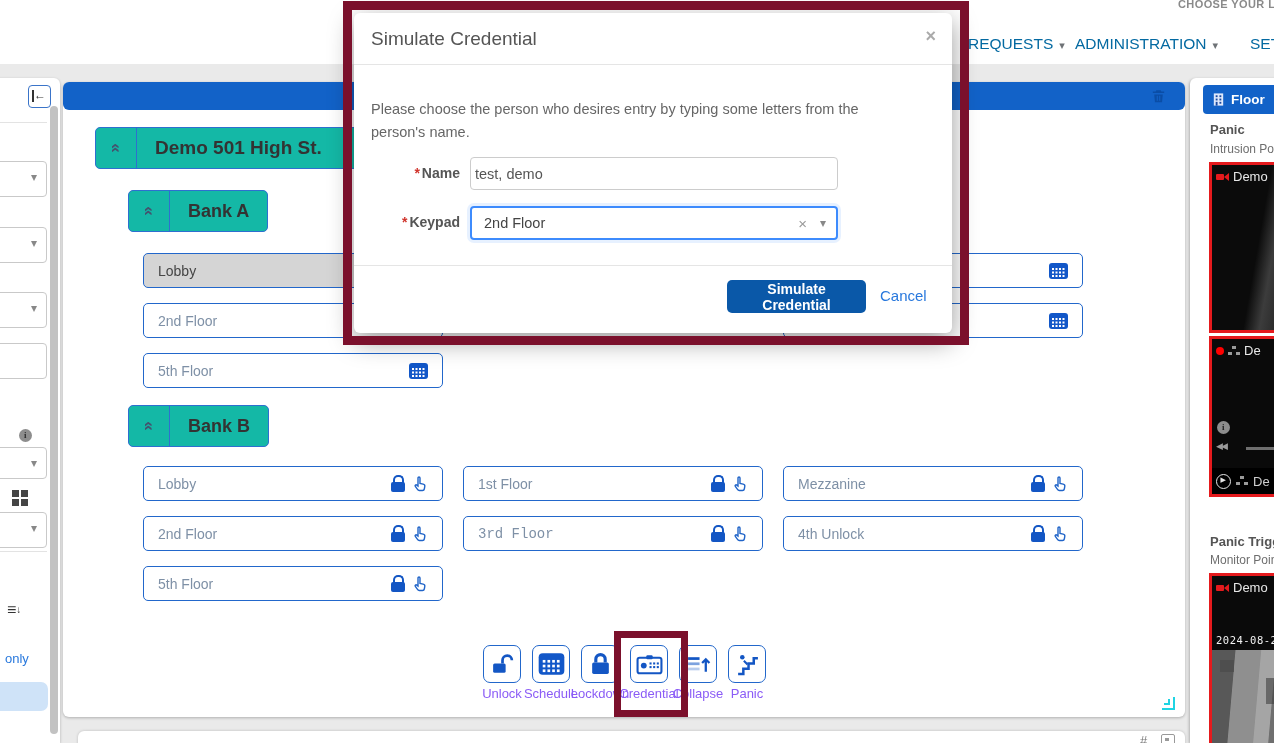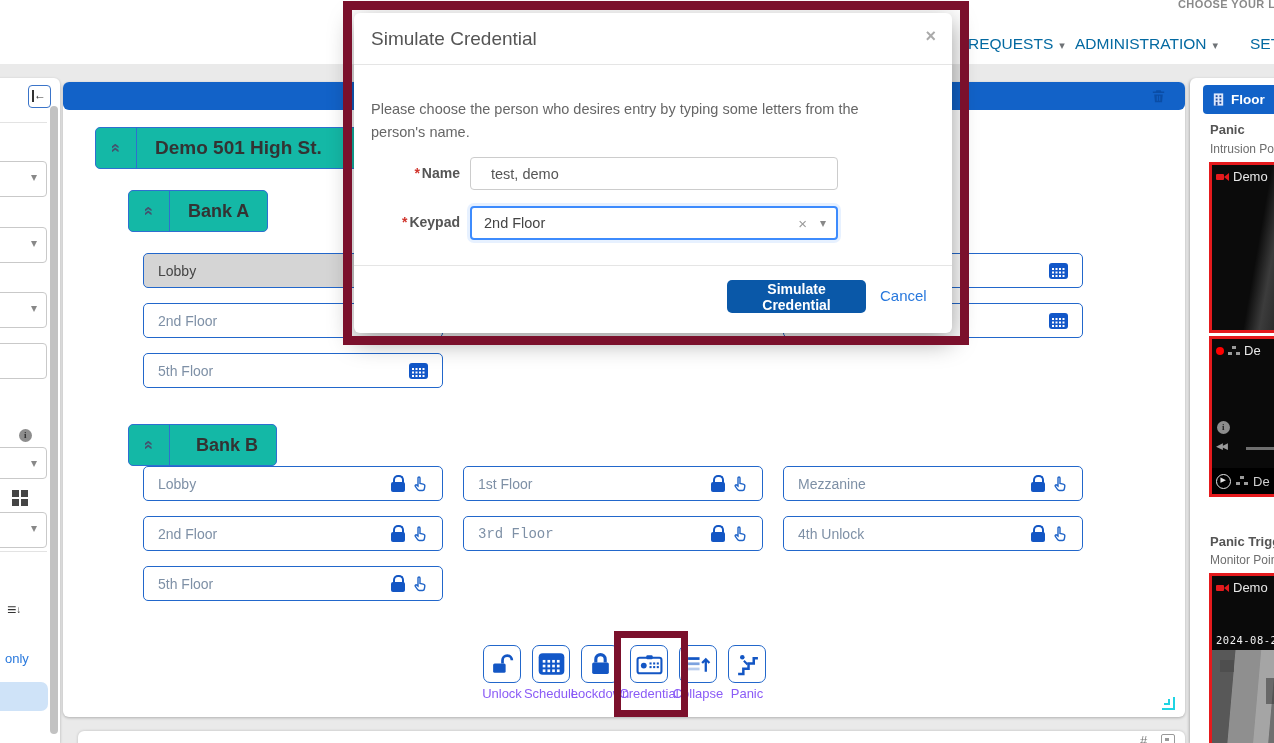--- a/index.html
+++ b/index.html
@@ -131,21 +131,21 @@
   
   .modal{position:absolute;left:354px;top:13px;width:598px;height:320px;background:#fff;border-radius:6px;
     box-shadow:0 8px 26px rgba(0,0,0,.4);z-index:20;}
   .modal-header{position:absolute;left:0;top:0;width:100%;height:52px;border-bottom:1px solid #e5e5e5;box-sizing:border-box;}
   .modal-title{position:absolute;left:17px;top:15px;font-size:19px;color:#555;}
   .modal-close{position:absolute;right:16px;top:13px;font-size:18px;color:#aaa;cursor:pointer;font-weight:bold;}
   .modal-desc{position:absolute;left:17px;top:85px;width:535px;margin:0;font-size:14.5px;color:#666;line-height:23px;}
   .form-label{position:absolute;width:89px;text-align:right;font-size:14px;font-weight:bold;color:#555;}
   .req{color:#d0342c;margin-right:2px;font-weight:bold;}
   .text-input{position:absolute;left:116px;width:368px;height:33px;border:1px solid #ccc;border-radius:4px;
-    box-sizing:border-box;padding:0 20px;font-size:14.5px;color:#555;font-family:"Liberation Sans",sans-serif;}
+    box-sizing:border-box;padding:0 4px;font-size:14.5px;color:#555;font-family:"Liberation Sans",sans-serif;}
   .select{position:absolute;left:116px;width:368px;height:34px;border:2px solid #3d8bfd;border-radius:4px;
     box-sizing:border-box;display:flex;align-items:center;justify-content:space-between;padding:0 10px 0 12px;
     font-size:14.5px;color:#444;box-shadow:0 0 0 3px rgba(61,139,253,.12);cursor:pointer;}
   .select-controls{display:flex;align-items:center;gap:13px;}
   .clear-x{color:#999;font-size:15px;cursor:pointer;}
   .sel-caret{color:#888;font-size:12px;}
   .sel-caret::before{content:"▾";}
   .modal-footer{position:absolute;left:0;top:252px;width:100%;height:68px;border-top:1px solid #e5e5e5;box-sizing:border-box;}
   .btn-primary{position:absolute;left:373px;top:14px;width:139px;height:33px;background:#0a58a8;border:none;
     border-radius:5px;color:#fff;font-size:14px;font-weight:bold;cursor:pointer;font-family:"Liberation Sans",sans-serif;}
@@ -218,21 +218,21 @@
   </div>
   <div class="floor" style="left:783px;top:253px;">
     <span></span>
     <span class="cal-icon"></span>
   </div>
   <div class="floor" style="left:783px;top:303px;">
     <span></span>
     <span class="cal-icon"></span>
   </div>
 
-  <div class="hdrbox" style="left:128px;top:424px;height:40px;gap:8px;">
+  <div class="hdrbox" style="left:128px;top:405px;height:40px;">
     <span class="chev-cell">
         <span class="dblchev"></span>
       </span>
     <span class="hdr-label" style="font-size:18px;">Bank B</span>
   </div>
 
   <div class="floor" style="left:143px;top:466px;">
     <span>Lobby</span>
     <span class="ico-group">
         <span class="lock-icon"></span>

